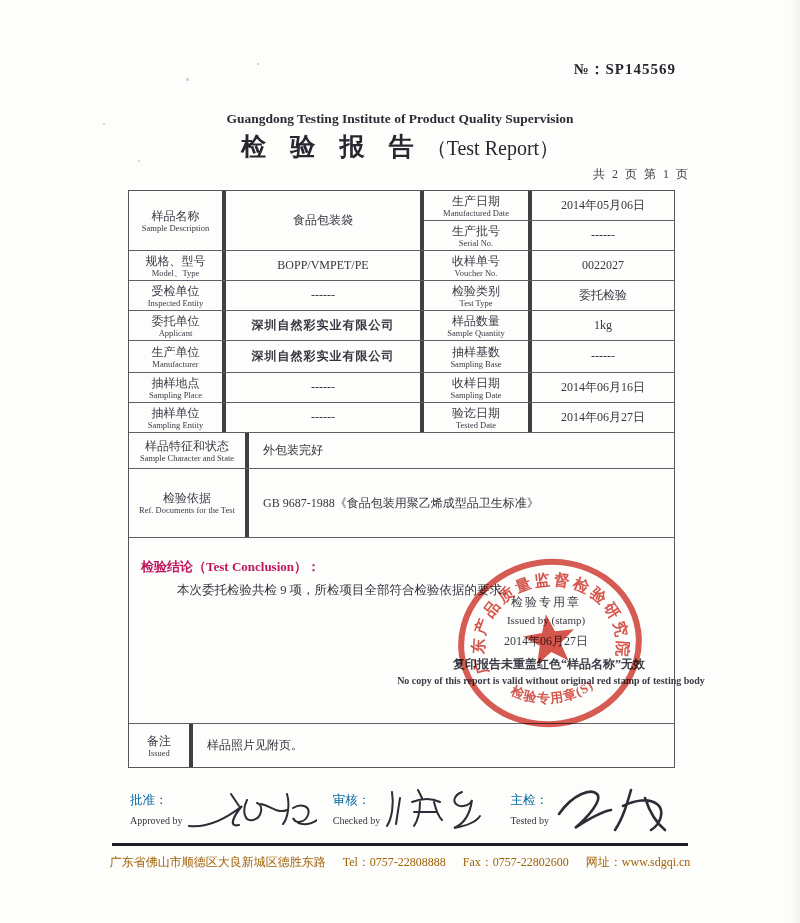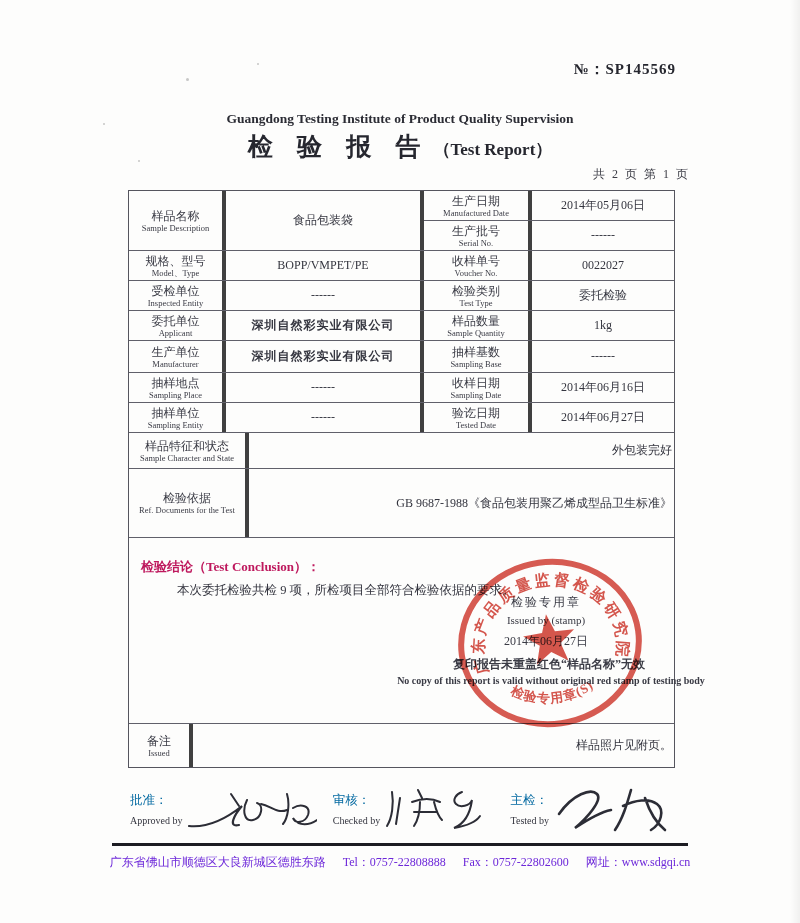--- a/index.html
+++ b/index.html
@@ -8,35 +8,35 @@
   .page::after{content:"";position:absolute;top:0;right:0;width:10px;height:100%;
         background:linear-gradient(to right,rgba(0,0,0,0),rgba(0,0,0,0.05));pointer-events:none;}
   .abs{position:absolute;}
   .center{left:0;right:0;text-align:center;}
   
   .serial{top:60px;right:124px;font-size:15px;font-weight:bold;letter-spacing:1px;color:#26272f;}
   .inst-zh{top:85px;font-size:21px;font-weight:bold;letter-spacing:7px;color:#2b2c34;}
   .inst-en{top:111px;font-size:13.5px;font-weight:bold;color:#2b2c34;}
   .title-line{top:130px;color:#26272f;}
   .title-zh{font-size:25px;font-weight:bold;letter-spacing:9px;}
-  .title-en{font-size:17px;font-weight:bold;}
+  .title-en{font-size:20px;font-weight:normal;}
   .page-ind{top:166px;right:110px;font-size:12px;letter-spacing:2px;color:#3a3b44;}
   
   .tbl{left:128px;top:190px;width:547px;height:578px;border:1.5px solid #55555e;box-sizing:border-box;
        display:flex;flex-direction:column;}
   .trow{display:flex;border-bottom:1px solid #60606a;box-sizing:border-box;}
   .trow:last-child{border-bottom:none;}
   .cell{box-sizing:border-box;display:flex;flex-direction:column;justify-content:center;
         align-items:center;text-align:center;padding:1px 2px;overflow:hidden;}
   .br{border-right:4px solid #404040;}
   .zh{font-size:12px;line-height:14px;color:#3a3b45;}
   .en{font-size:8.5px;line-height:10px;color:#3a3b45;}
   .val{font-size:12px;color:#34353f;}
   .c1{width:97px;} .c2{width:198px;} .c3{width:108px;} .c4{flex:1;}
-  .wide-label{width:120px;} .wide-val{flex:1;align-items:flex-end;text-align:left;padding-left:14px;}
+  .wide-label{width:120px;} .wide-val{flex:1;align-items:flex-start;text-align:left;padding-left:14px;}
   .rem-label{width:64px;}
   .split{flex:1;display:flex;flex-direction:column;}
   .split .half{flex:1;display:flex;}
   .split .half:first-child{border-bottom:1px solid #60606a;}
   
   .concl{position:relative;display:block;}
   .concl-h{position:absolute;left:12px;top:20px;font-size:13px;font-weight:bold;color:#be185d;}
   .concl-b{position:absolute;left:32px;top:44px;font-size:12.5px;color:#34353f;margin-left:16px;}
   .ovl{position:absolute;text-align:center;color:#3a3b45;z-index:1;}
   .ovl1{left:317px;top:56px;width:200px;font-size:12px;letter-spacing:2px;}
@@ -48,21 +48,21 @@
               transform:rotate(-8deg);mix-blend-mode:multiply;opacity:0.92;}
   
   .sigrow{left:130px;top:792px;width:548px;display:flex;justify-content:space-between;}
   .siggroup{display:flex;align-items:flex-start;}
   .siglabel{display:flex;flex-direction:column;margin-right:4px;}
   .siglabel .z{font-size:12.5px;color:#0369a1;}
   .siglabel .e{font-size:10px;color:#34353f;margin-top:6px;}
   .sigsvg{margin-top:-8px;}
   
   .footrule{left:112px;top:843px;width:576px;height:2.5px;background:#1c1c22;}
-  .foot{top:854px;font-size:12px;color:#6d28d9;}
+  .foot{top:854px;font-size:12px;color:#a16207;}
   .foot span{margin:0 7px;}
   .speck{position:absolute;border-radius:50%;background:#9a9a9a;opacity:.55;}
 </style>
 </head>
 <body>
 
 <div class="page">
 
   <div class="abs serial">
     <span>№：</span><span>SP145569</span>

